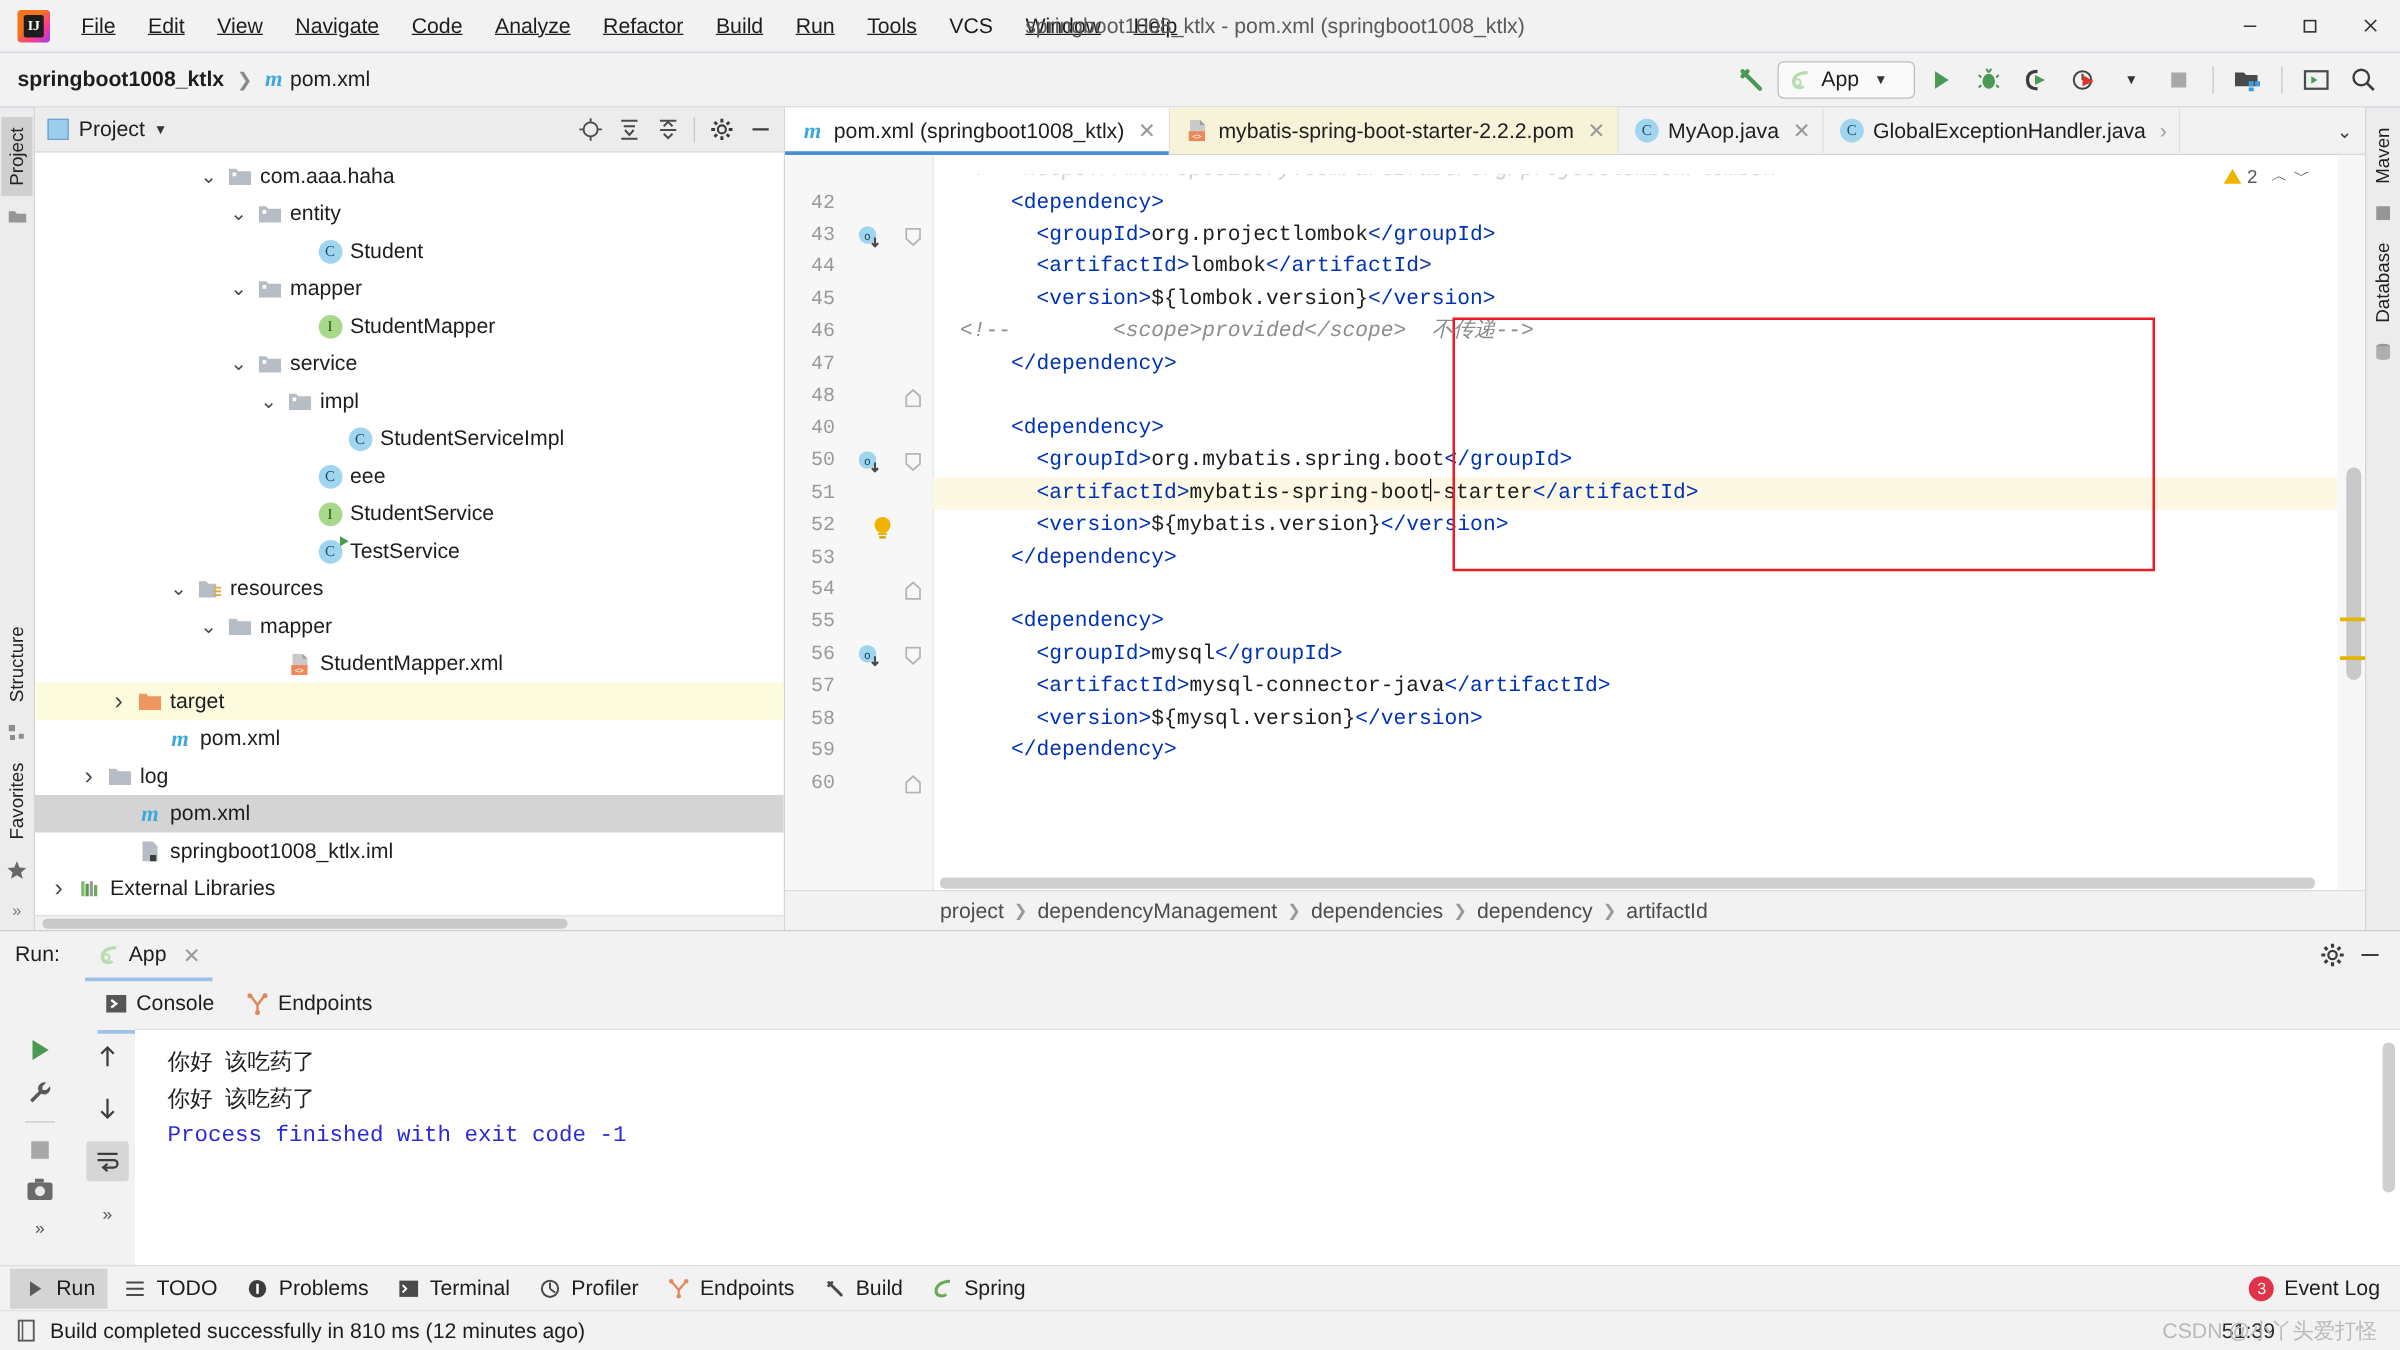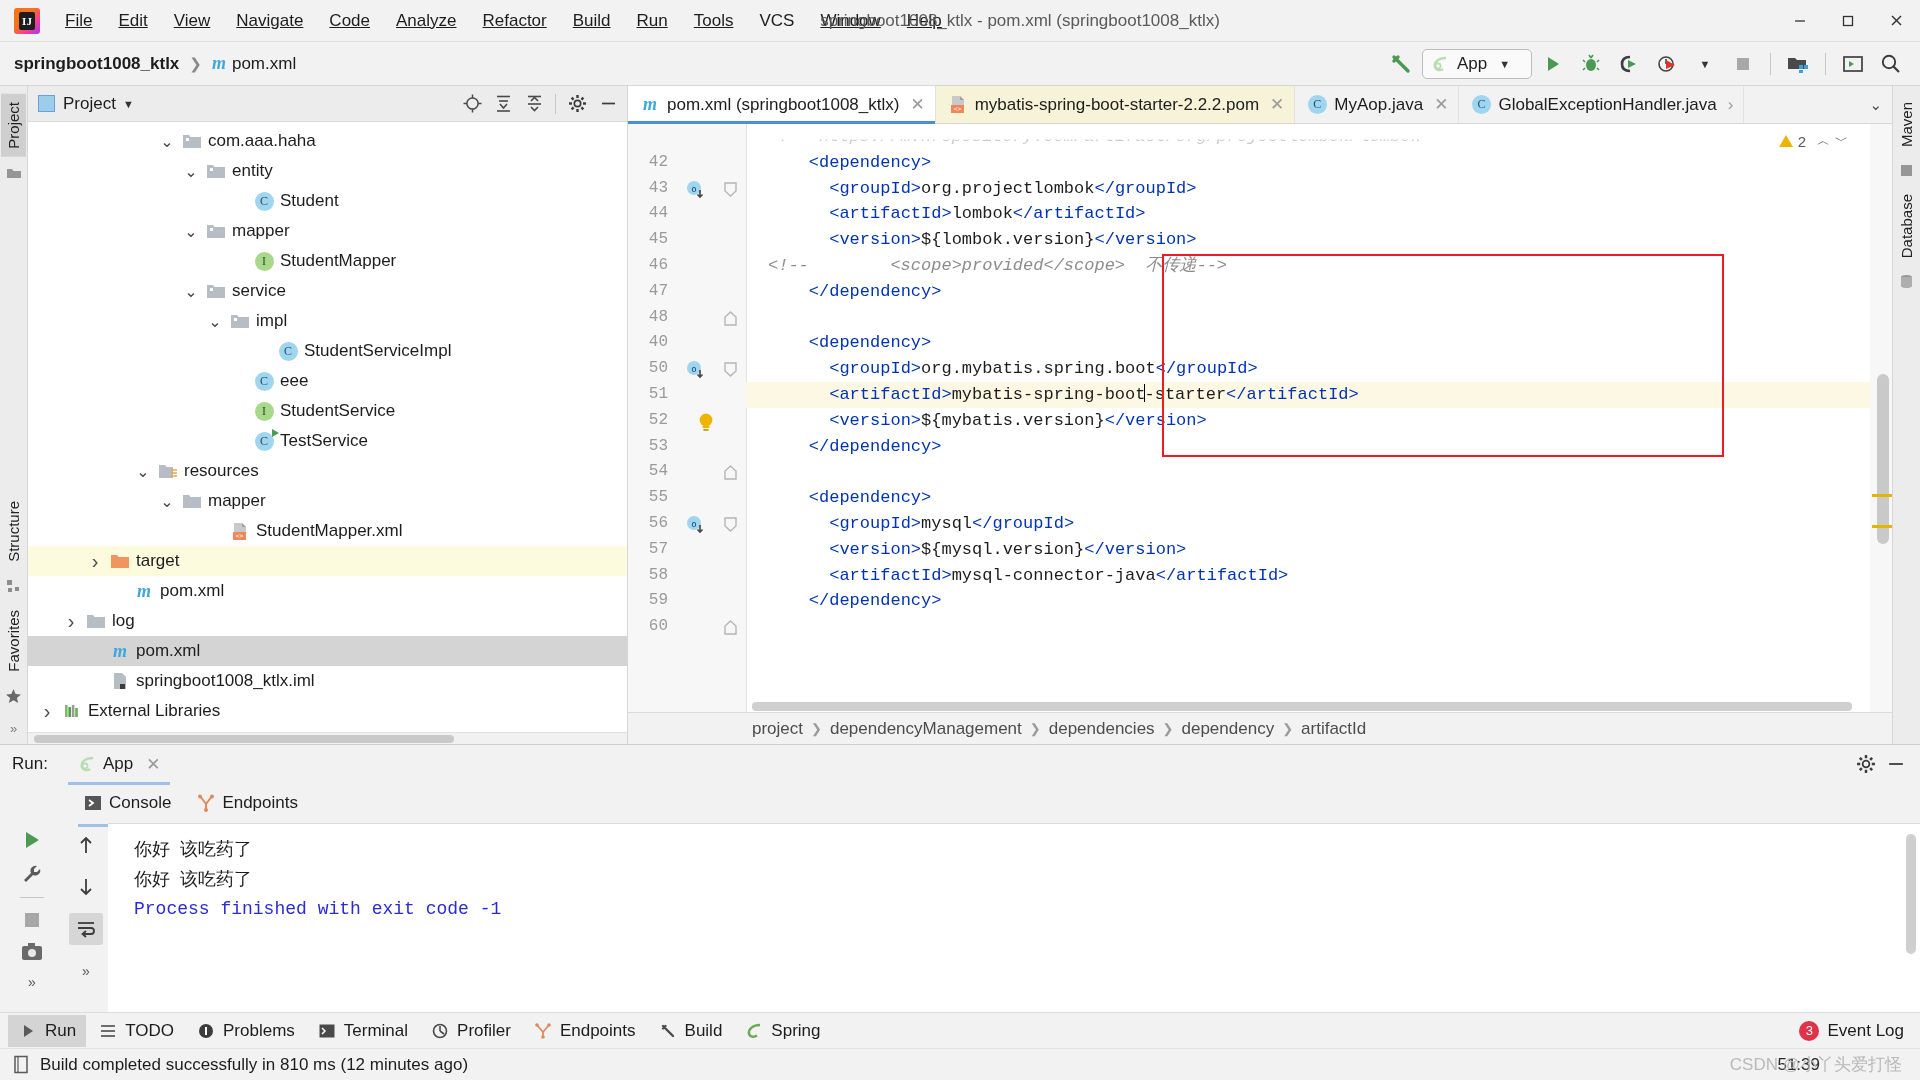--- a/index.html
+++ b/index.html
@@ -711,22 +711,22 @@
             <div class="cl">    <span class="tagc">&lt;/dependency&gt;</span></div>
             <div class="cl"></div>
             <div class="cl">    <span class="tagc">&lt;dependency&gt;</span></div>
             <div class="cl">      <span class="tagc">&lt;groupId&gt;</span>org.mybatis.spring.boot<span class="tagc">&lt;/groupId&gt;</span></div>
             <div class="cl hl">      <span class="tagc">&lt;artifactId&gt;</span>mybatis-spring-boot<span class="caret-bar"></span>-starter<span class="tagc">&lt;/artifactId&gt;</span></div>
             <div class="cl">      <span class="tagc">&lt;version&gt;</span>${mybatis.version}<span class="tagc">&lt;/version&gt;</span></div>
             <div class="cl">    <span class="tagc">&lt;/dependency&gt;</span></div>
             <div class="cl"></div>
             <div class="cl">    <span class="tagc">&lt;dependency&gt;</span></div>
             <div class="cl">      <span class="tagc">&lt;groupId&gt;</span>mysql<span class="tagc">&lt;/groupId&gt;</span></div>
+            <div class="cl">      <span class="tagc">&lt;artifactId&gt;</span>mysql-connector-java<span class="tagc">&lt;/artifactId&gt;</span></div>
             <div class="cl">      <span class="tagc">&lt;version&gt;</span>${mysql.version}<span class="tagc">&lt;/version&gt;</span></div>
-            <div class="cl">      <span class="tagc">&lt;artifactId&gt;</span>mysql-connector-java<span class="tagc">&lt;/artifactId&gt;</span></div>
             <div class="cl">    <span class="tagc">&lt;/dependency&gt;</span></div>
             <div class="cl"></div>
           </div>
         <div class="redbox" style="left:534px; top:130px; right:168px; height:203px;"></div>
         <div class="warnbadge">
           <span class="tri"></span>
           <span>2</span>
           <span style="font-size:13px;color:#555;margin-left:6px;">︿</span>
           <span style="font-size:13px;color:#555;">﹀</span>
         </div>

